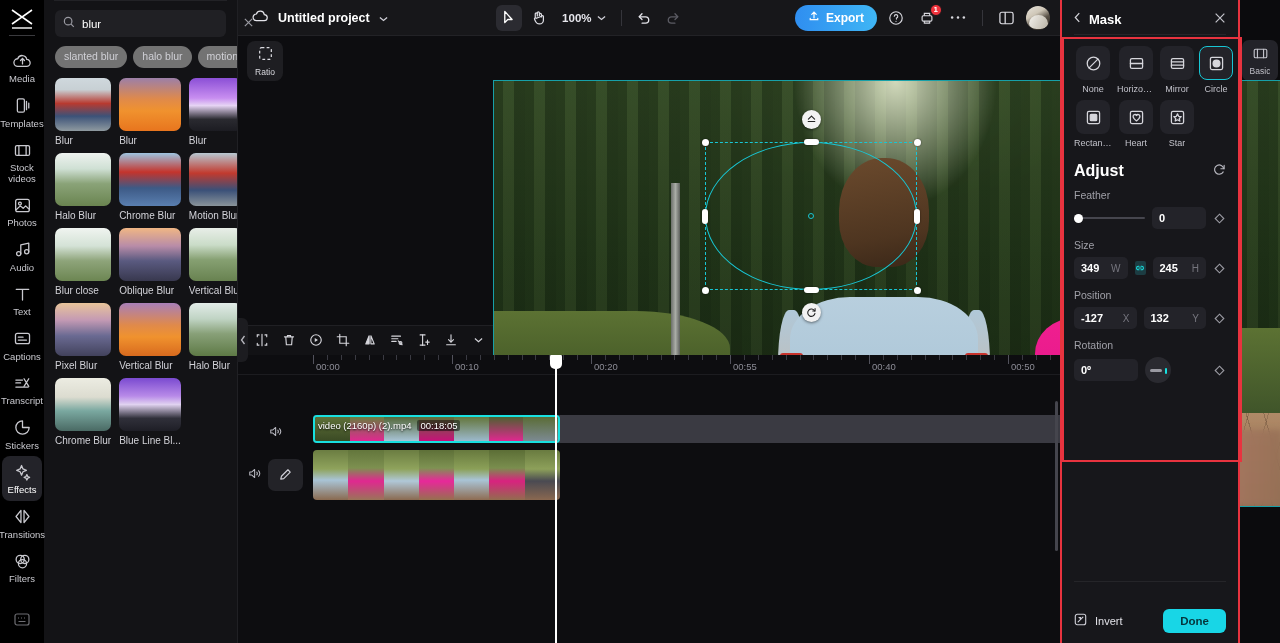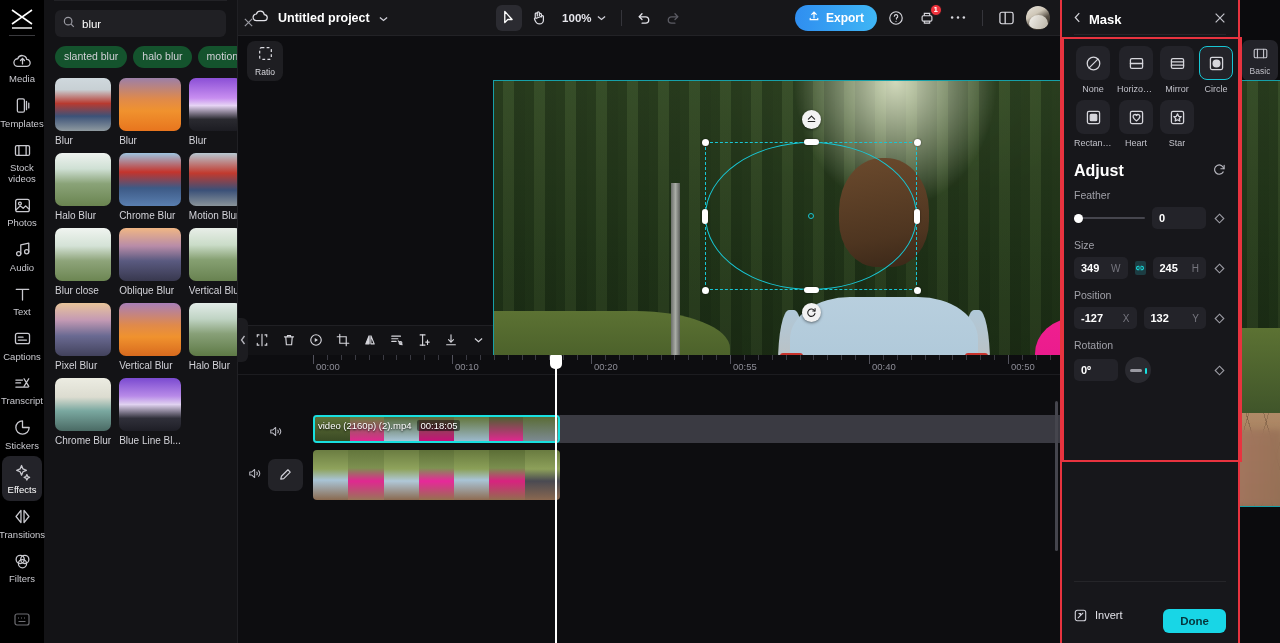--- a/index.html
+++ b/index.html
@@ -50,21 +50,21 @@
   .search {
     display:flex; align-items:center; gap:7px; height:27px;
     background:#202024; border-radius:6px; padding:0 8px;
   }
   .search input {
     flex:1; background:transparent; border:none; outline:none;
     color:#ffffff; font-size:11.5px; font-family:inherit;
   }
   .chips { display:flex; gap:6px; padding:9px 0 0 11px; overflow:hidden; height:31px;}
   .chip {
-    background:#14532d; border-radius:11px; padding:4px 9px;
+    background:#737373; border-radius:11px; padding:4px 9px;
     font-size:10.5px; color:#cfcfd5; white-space:nowrap; cursor:pointer;
   }
   .grid { padding:10px 11px 10px 11px; display:grid; grid-template-columns:repeat(3,1fr); gap:7px 8px; overflow:hidden;}
   .cell { cursor:pointer; }
   .thumb { width:100%; height:53px; border-radius:7px; overflow:hidden; position:relative; }
   .cap { font-size:10px; color:#d2d2d8; margin-top:4px; white-space:nowrap; overflow:hidden; text-overflow:ellipsis; }
   .collapse-tab {
     position:absolute; right:-11px; top:318px; width:11px; height:44px;
     background:#1c1c20; border-radius:0 6px 6px 0;
     display:flex; align-items:center; justify-content:center;
@@ -266,21 +266,21 @@
   }
   .numbox .suf { margin-left:auto; color:#75757e; font-size:10px; font-weight:normal;}
   .kf { width:13px; flex:0 0 13px; display:flex; align-items:center; justify-content:center; color:#9a9aa2; cursor:pointer;}
   .link-ico { width:11px; height:14px; flex:0 0 11px; display:flex; align-items:center; justify-content:center;
     background:#1c3c42; border-radius:2px; color:#18e0e0;}
   .dial { width:26px; height:26px; border-radius:50%; background:#2a2a30; position:relative; cursor:pointer;}
   .dial-mark { position:absolute; left:5px; top:12px; width:12px; height:2.5px; background:#9a9aa2; border-radius:2px;}
   .dial-tip { position:absolute; right:4px; top:10.5px; width:2.5px; height:6px; background:#18e0e0; border-radius:1px;}
   .mp-foot { margin-top:auto; padding-bottom:10px;}
   .mp-foot-rule { height:1px; background:#252529; margin-bottom:10px;}
-  .foot-row { display:flex; align-items:flex-start; gap:8px;margin-top:27px;}
+  .foot-row { display:flex; align-items:center; gap:8px;margin-top:27px;}
   .inv-lb { font-size:11px; color:#e2e2e8;}
   .done {
     margin-left:auto; height:24px; padding:0 17px; border-radius:6px;
     background:#18d6e6; color:#05353c; font-size:11.5px; font-weight:bold;
     display:flex; align-items:center; justify-content:center; cursor:pointer;
   }
 
   
   .rrail { width:40px; flex:0 0 40px; background:#0b0b0d; padding-top:40px;
     display:flex; flex-direction:column; align-items:center; gap:4px;}
@@ -1050,21 +1050,21 @@
       </div>
       <span class="kf">
         <svg width="11" height="11" viewBox="0 0 12 12" fill="none" stroke="#9a9aa2" stroke-width="1.2">
             <path d="M6 1.3L10.7 6 6 10.7 1.3 6z"></path>
           </svg>
       </span>
     </div>
 
     <div class="fld-lb">Rotation</div>
     <div class="row">
-      <div class="numbox" style="width:44px;">
+      <div class="numbox" style="width:64px;">
         <span>0º</span>
       </div>
       <div class="dial">
         <div class="dial-mark"></div>
           <div class="dial-tip"></div>
       </div>
       <span class="kf" style="margin-left:auto;">
         <svg width="11" height="11" viewBox="0 0 12 12" fill="none" stroke="#9a9aa2" stroke-width="1.2">
             <path d="M6 1.3L10.7 6 6 10.7 1.3 6z"></path>
           </svg>

